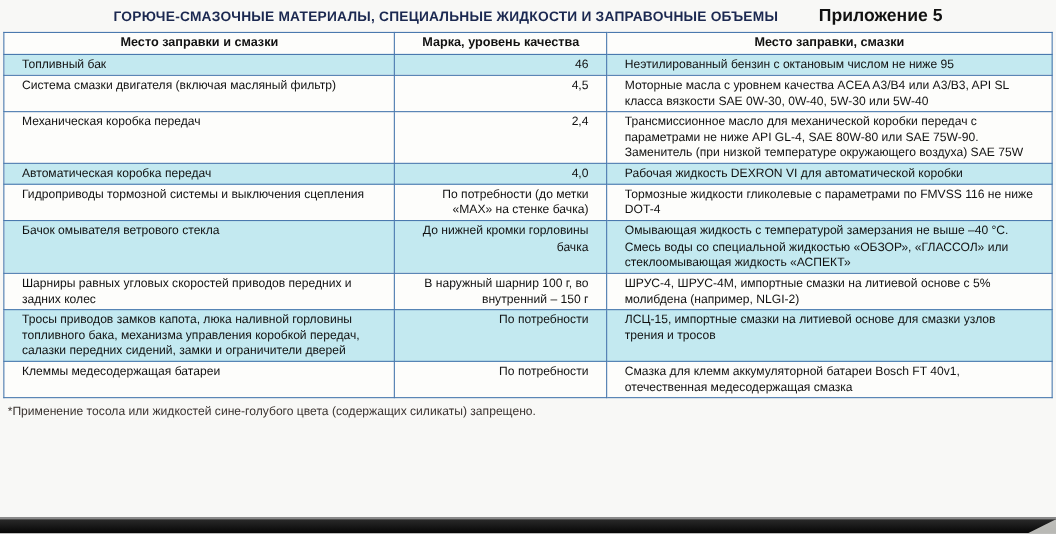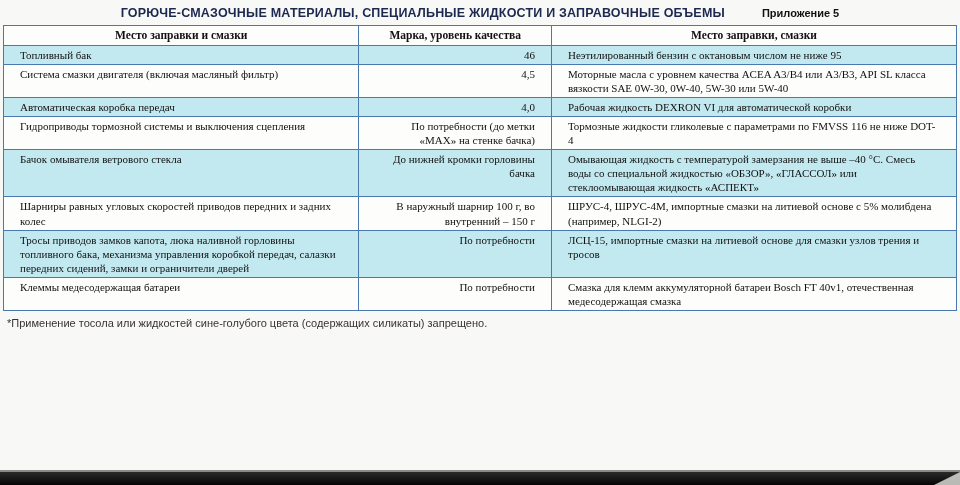--- a/index.html
+++ b/index.html
@@ -18,26 +18,25 @@
   }
   .page{width:100%;height:100%;position:relative;padding:4px 3px 0 3px;}
   .titlebar{
     display:flex;justify-content:center;align-items:baseline;
     padding:2px 4px 5px 4px;
   }
   .title{
     font-size:12.5px;font-weight:bold;letter-spacing:.2px;
     color:var(--titlecol);
   }
-  .appendix{font-size:11px;font-weight:bold;color:#111;margin-left:37px;}
+  .appendix{font-size:16px;font-weight:bold;color:#111;margin-left:37px;}
   table.fluids-table{
     width:100%;border-collapse:collapse;table-layout:fixed;
     border:1px solid var(--border);
     background:#fdfdfb;
-    font-family:Liberation Serif, serif;
   }
   .fluids-table th,.fluids-table td{
     border:1px solid var(--border);
     font-size:11px;line-height:1.28;
     padding:2px 16px;vertical-align:top;
   }
   .fluids-table th{
     text-align:center;font-weight:bold;background:#fdfdfb;
     font-size:11.5px;padding:2px 4px;vertical-align:middle;
   }
@@ -93,20 +92,25 @@
         <tr class="cyan">
           <td class="place">Топливный бак</td>
           <td class="grade">46</td>
           <td class="material">Неэтилированный бензин с октановым числом не ниже 95</td>
         </tr>
         <tr class="white">
           <td class="place">Система смазки двигателя (включая масляный фильтр)</td>
           <td class="grade">4,5</td>
           <td class="material">Моторные масла с уровнем качества ACEA A3/B4 или A3/B3, API SL класса вязкости SAE 0W-30, 0W-40, 5W-30 или 5W-40</td>
         </tr>
+        <tr class="white">
+          <td class="place">Механическая коробка передач</td>
+          <td class="grade">2,4</td>
+          <td class="material">Трансмиссионное масло для механической коробки передач с параметрами не ниже API GL-4, SAE 80W-80 или SAE 75W-90. Заменитель (при низкой температуре окружающего воздуха) SAE 75W</td>
+        </tr>
         <tr class="cyan">
           <td class="place">Автоматическая коробка передач</td>
           <td class="grade">4,0</td>
           <td class="material">Рабочая жидкость DEXRON VI для автоматической коробки</td>
         </tr>
         <tr class="white">
           <td class="place">Гидроприводы тормозной системы и выключения сцепления</td>
           <td class="grade">По потребности (до метки «MAX» на стенке бачка)</td>
           <td class="material">Тормозные жидкости гликолевые с параметрами по FMVSS 116 не ниже DOT-4</td>
         </tr>

